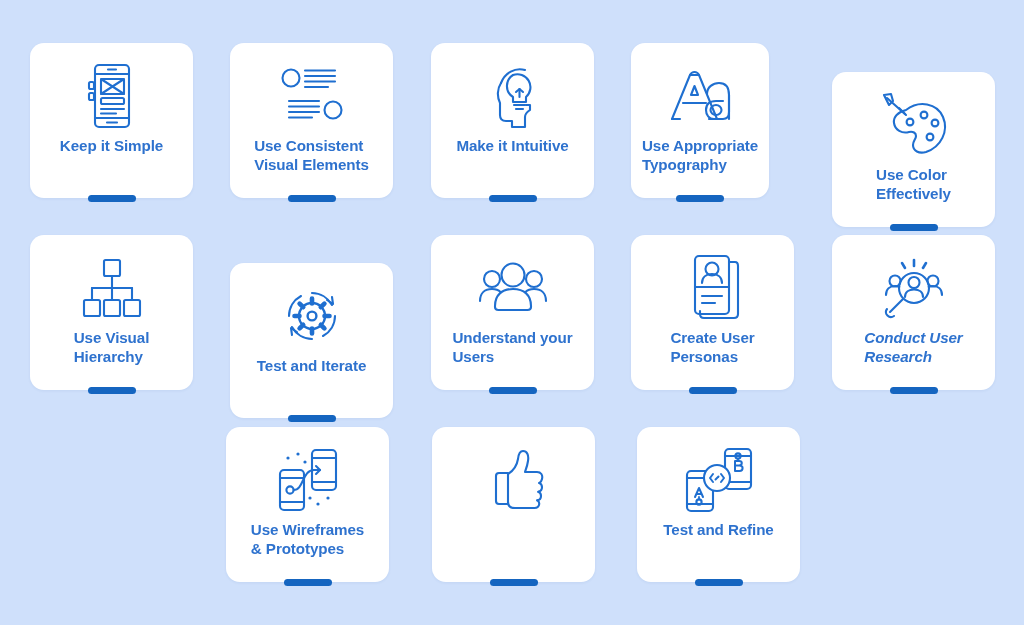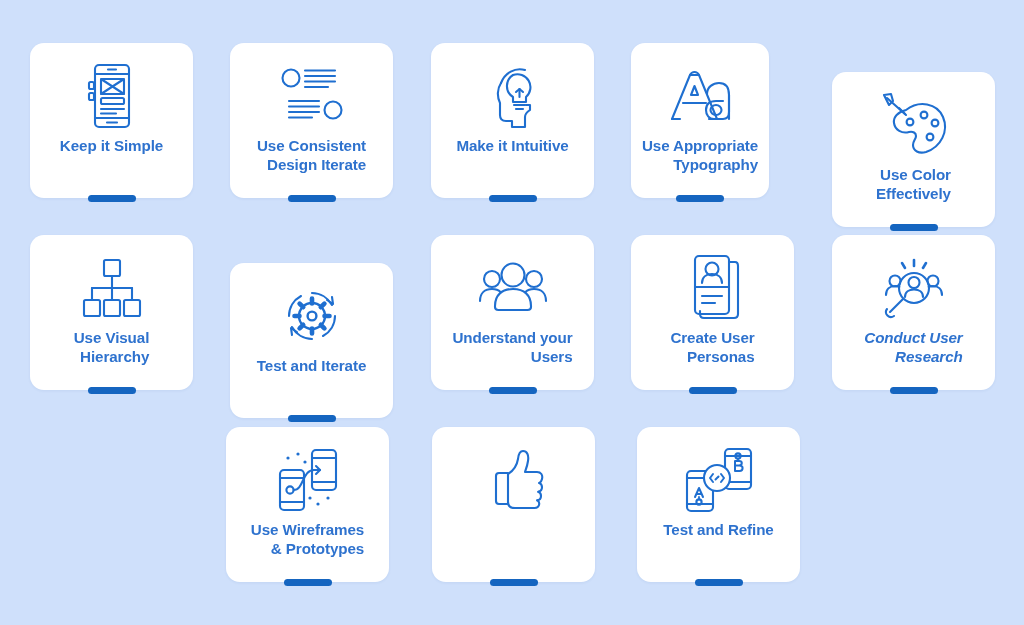--- a/index.html
+++ b/index.html
@@ -43,21 +43,21 @@
   .card-icon svg {
     display: block;
     overflow: visible;
   }
 
   .card-label {
     flex: 1;
     display: flex;
     align-items: flex-start;
     justify-content: center;
-    text-align: right;
+    text-align: left;
     color: #2e72ce;
     font-size: 15.2px;
     font-weight: 700;
     line-height: 1.22;
     letter-spacing: -0.1px;
     padding: 0 8px;
     white-space: pre-line;
     margin-top: 2px;
   }
 
@@ -106,21 +106,21 @@
           <line x1="27" y1="19.5" x2="57" y2="19.5"></line>
           <line x1="27" y1="25" x2="50" y2="25"></line>
           <circle cx="55" cy="48" r="8.5"></circle>
           <line x1="11" y1="39" x2="41" y2="39"></line>
           <line x1="11" y1="44.5" x2="41" y2="44.5"></line>
           <line x1="11" y1="50" x2="41" y2="50"></line>
           <line x1="11" y1="55.5" x2="34" y2="55.5"></line>
         </svg>
       </div>
       <div class="card-label">Use Consistent
-Design Iterate</div>
+Visual Elements</div>
       <div class="card-accent"></div>
     </div>
     <div class="card" style="left: 431px; top: 43px; width: 163px; height: 155px;">
       <div class="card-icon">
         <svg width="68" height="70" viewBox="0 0 68 70" fill="none" stroke="#1f6fd0" stroke-width="2.1" stroke-linecap="round" stroke-linejoin="round">
           <path d="M22 22 C18 28 18 36 21 42 L21 54 C21 58 23 60 27 60 L33 60 L33 66 L46 66 L46 56 C46 53 48 51 51 49 L51 44 L47 44"></path>
           <path d="M22 22 C26 12 36 6 46 9"></path>
           <path d="M34 14 a13 13 0 0 1 13 22 l0 5 -13 0 0 -5 a13 13 0 0 1 0 -22z"></path>
           <line x1="35" y1="44" x2="46" y2="44"></line>
           <line x1="37" y1="48" x2="44" y2="48"></line>

